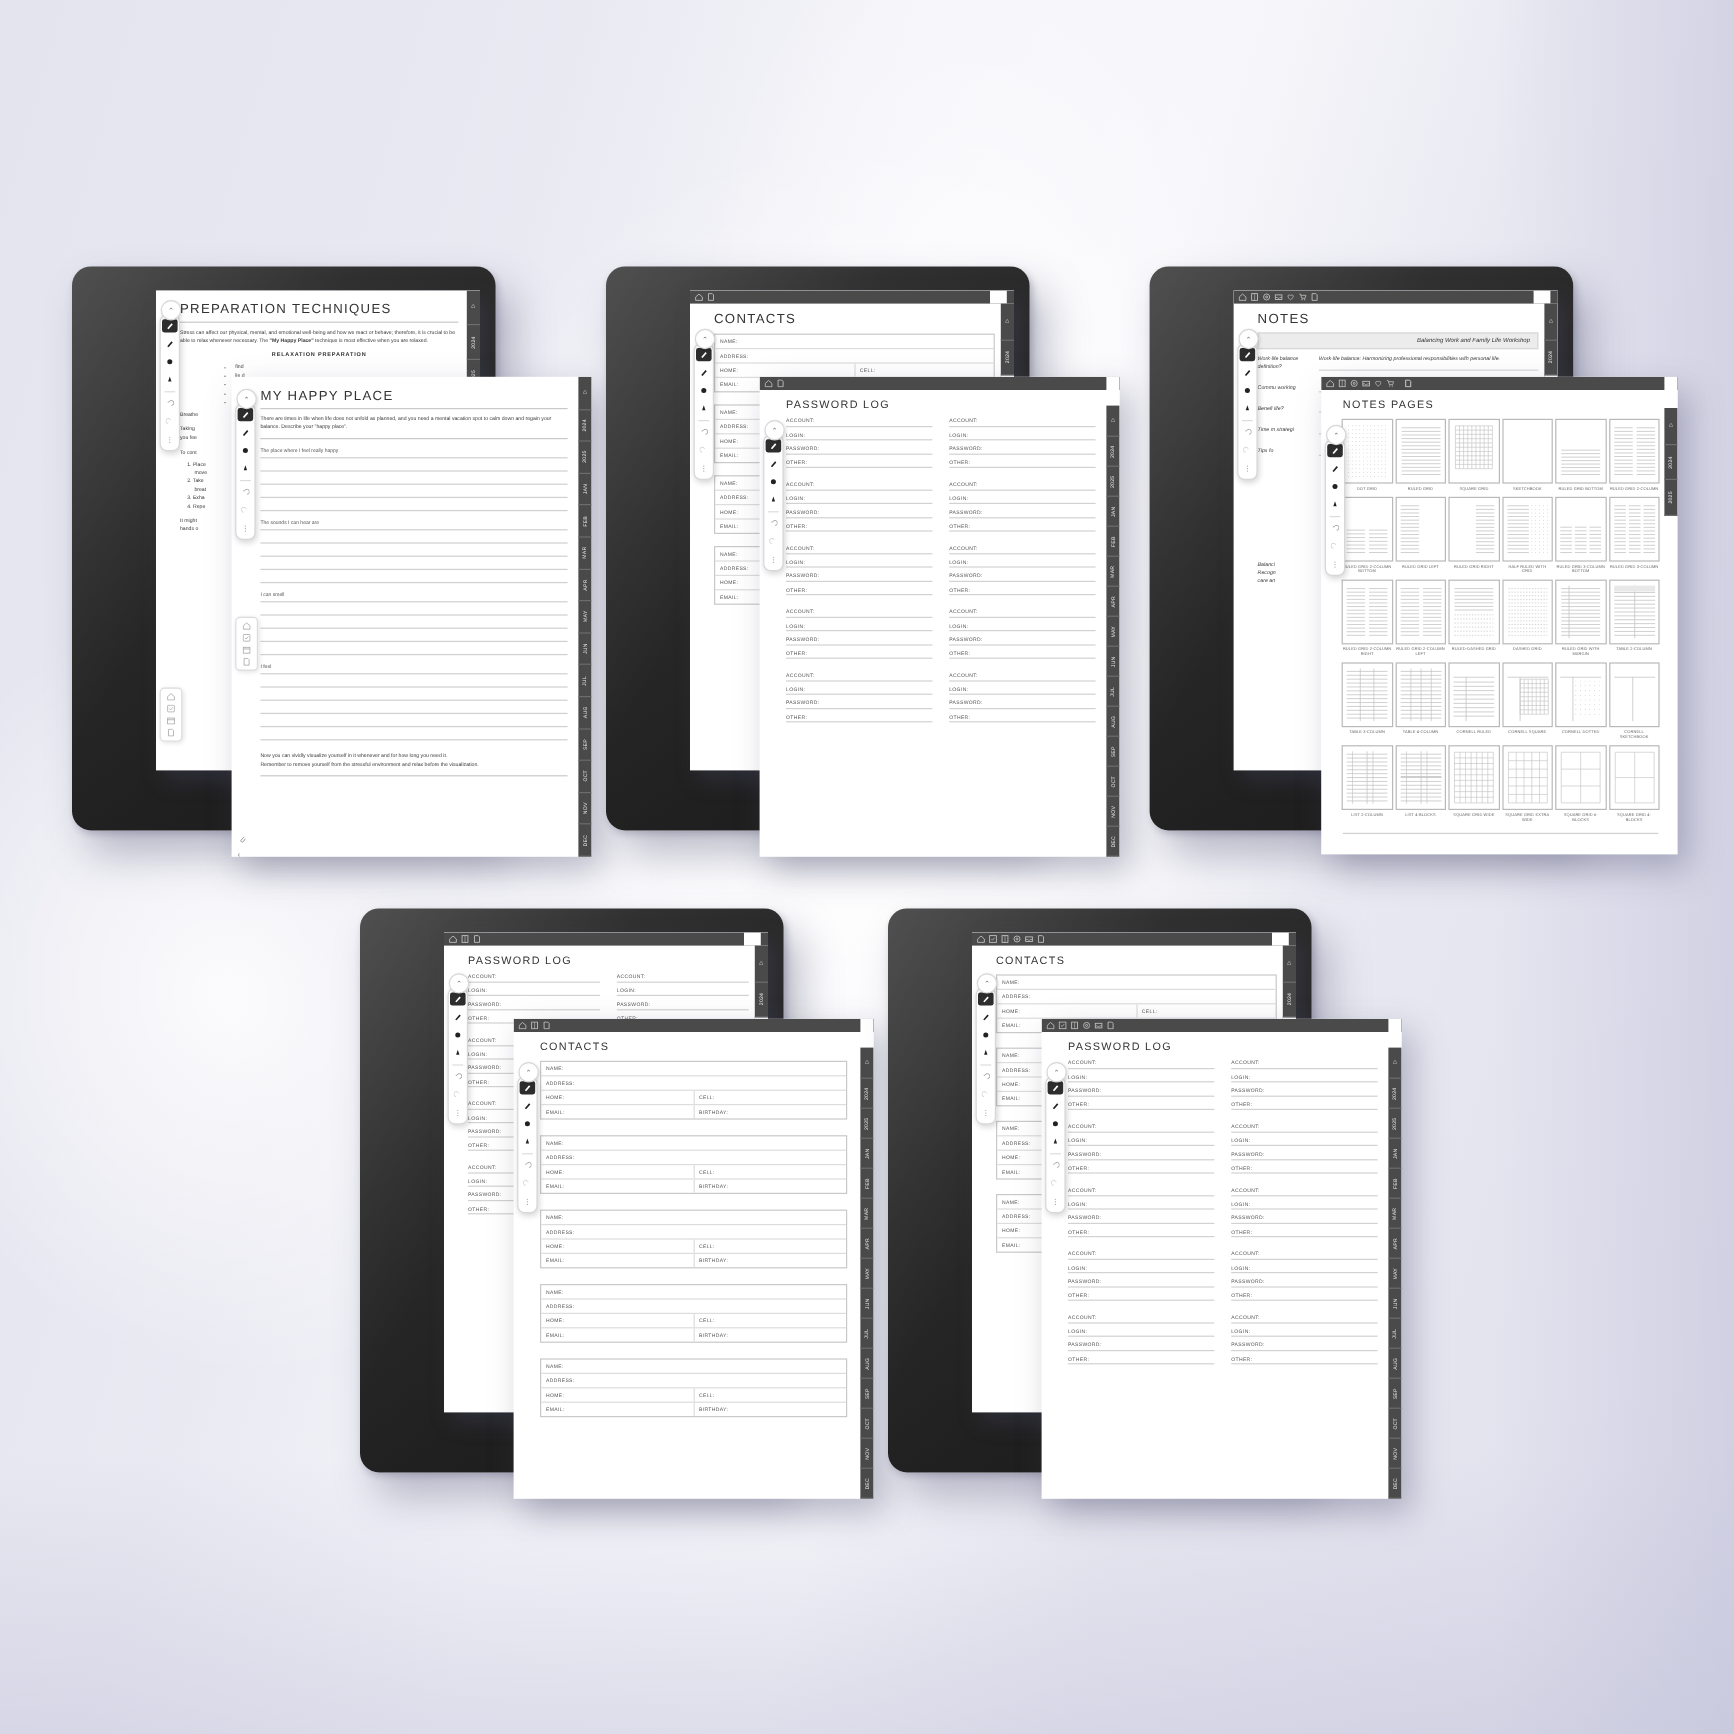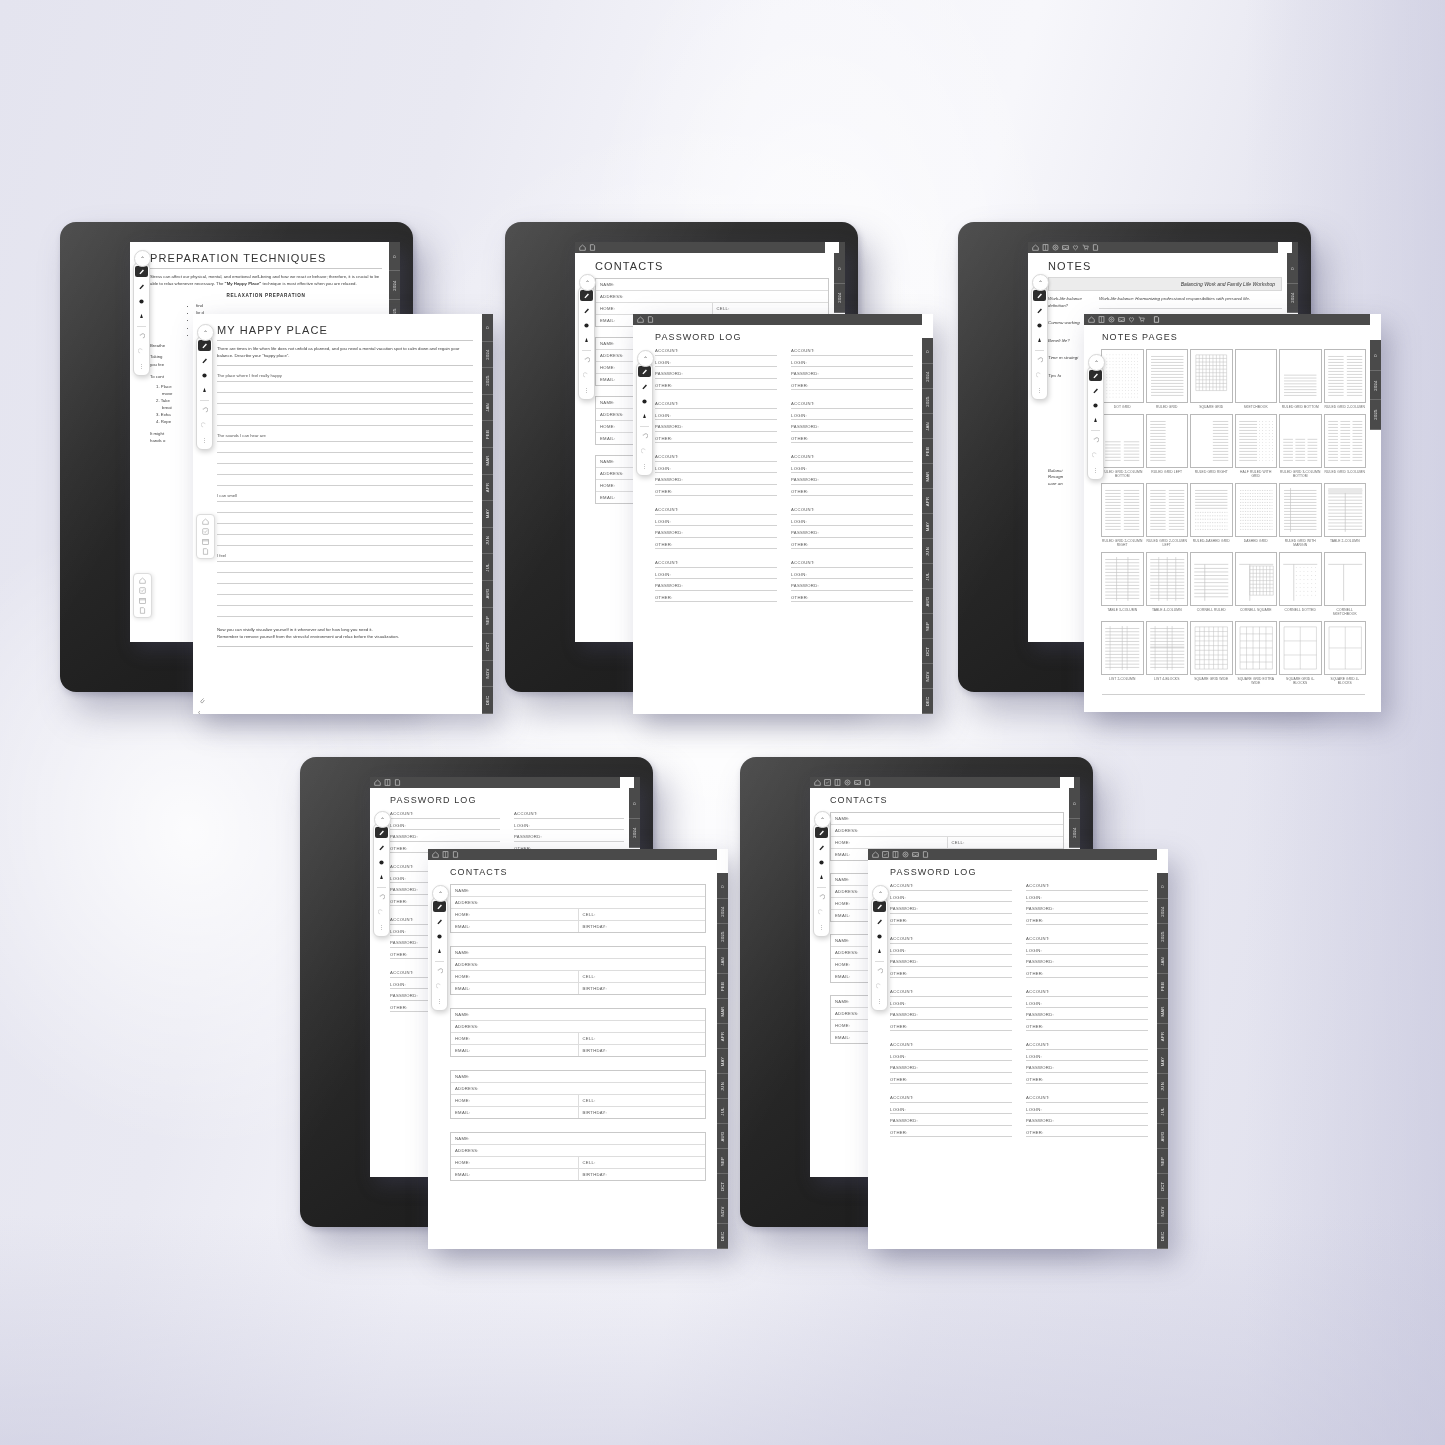--- a/index.html
+++ b/index.html
@@ -793,21 +793,21 @@
       <div class="pi">
           <svg width="7" height="7" viewBox="0 0 10 10">
             <circle cx="5" cy="2" r=".7" fill="#999"></circle>
             <circle cx="5" cy="5" r=".7" fill="#999"></circle>
             <circle cx="5" cy="8" r=".7" fill="#999"></circle>
           </svg>
         </div>
     </div>
   </div>
 
-  <div class="page front" style="left:126px;top:92px;width:297px;height:398px;">
+  <div class="page front" style="left:143px;top:92px;width:297px;height:398px;">
     <div class="topbar" style="width:297px;">
       <svg class="tb-ic" viewBox="0 0 10 10">
           <path d="M1 5 L5 1.5 L9 5 V9 H1 Z" fill="none" stroke="#ddd" stroke-width="1"></path>
         </svg>
       <svg class="tb-ic" viewBox="0 0 10 10">
           <rect x="1.5" y="1" width="7" height="8" fill="none" stroke="#ddd" stroke-width="1"></rect>
           <path d="M5 1 V9" stroke="#ddd" stroke-width=".7"></path>
         </svg>
       <svg class="tb-ic" viewBox="0 0 10 10">
           <circle cx="5" cy="5" r="3.6" fill="none" stroke="#ddd" stroke-width="1"></circle>

